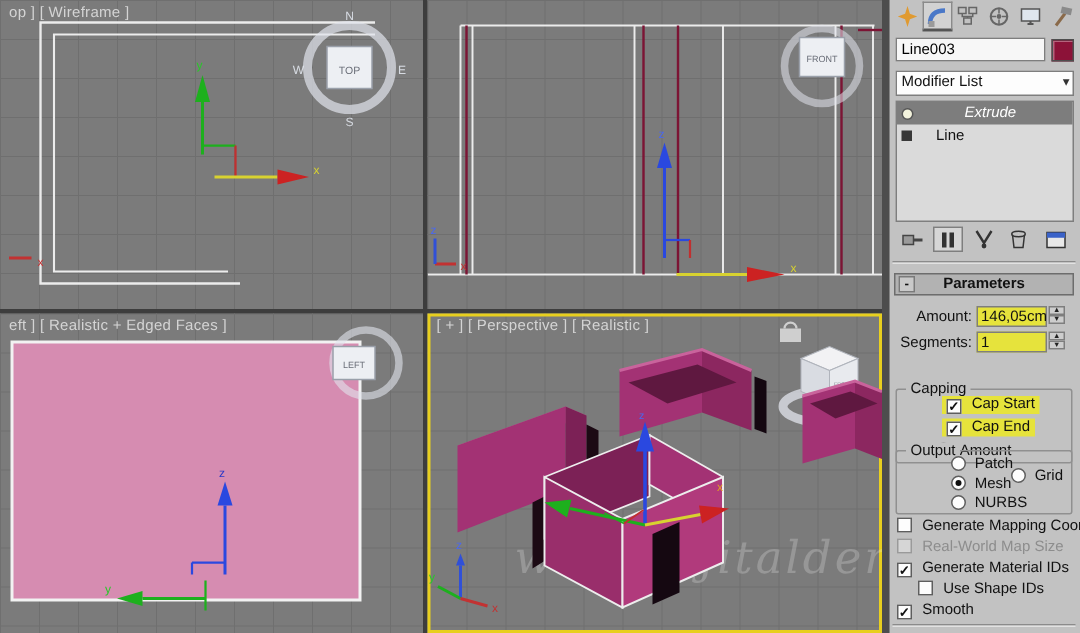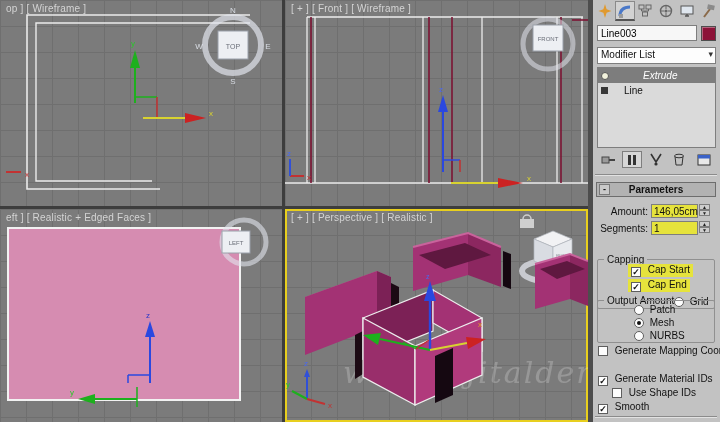--- a/index.html
+++ b/index.html
@@ -104,21 +104,20 @@
         <text x="233" y="49" font-size="7" fill="#6a6e78" text-anchor="middle">TOP</text>
         <text x="233" y="13" font-size="8" fill="rgba(232,236,244,0.85)" text-anchor="middle">N</text>
         <text x="199" y="49" font-size="8" fill="rgba(232,236,244,0.85)" text-anchor="middle">W</text>
         <text x="268" y="49" font-size="8" fill="rgba(232,236,244,0.85)" text-anchor="middle">E</text>
         <text x="233" y="84" font-size="8" fill="rgba(232,236,244,0.85)" text-anchor="middle">S</text>
       </g>
     </svg>
   </div>
 
   <div class="vp" id="vp-front" style="left:285px;top:0;width:303px;height:206px;">
-    <div class="vplabel">[ + ] [ Front ] [ Wireframe ]</div>
     <svg width="303" height="206">
       <g>
         <line x1="22" y1="17" x2="298" y2="17" stroke="#ececec" stroke-width="1.4"></line>
         <line x1="0" y1="183" x2="303" y2="183" stroke="#ececec" stroke-width="1.4"></line>
         <line x1="22" y1="17" x2="22" y2="183" stroke="#ececec" stroke-width="1.3"></line>
         <line x1="30" y1="17" x2="30" y2="183" stroke="#ececec" stroke-width="1.3"></line>
         <line x1="138" y1="17" x2="138" y2="183" stroke="#ececec" stroke-width="1.3"></line>
         <line x1="197" y1="17" x2="197" y2="183" stroke="#ececec" stroke-width="1.3"></line>
         <line x1="272" y1="17" x2="272" y2="183" stroke="#ececec" stroke-width="1.3"></line>
         <line x1="297" y1="17" x2="297" y2="183" stroke="#ececec" stroke-width="1.3"></line>
@@ -368,21 +367,21 @@
         <span class="lbl" style="margin-left:4px;">Cap Start</span>
       </div>
       <div style="position:absolute;left:30px;top:19px;background:#e6e33c;padding:0 3px;white-space:nowrap;">
         <span class="cb checked"></span>
         <span class="lbl" style="margin-left:4px;">Cap End</span>
       </div>
       <div style="position:absolute;left:26px;top:35px;white-space:nowrap;">
         <span class="rb on"></span>
         <span style="margin-left:3px;">Amount</span>
       </div>
-      <div style="position:absolute;left:76px;top:36px;white-space:nowrap;">
+      <div style="position:absolute;left:76px;top:52px;white-space:nowrap;">
         <span class="rb"></span>
         <span style="margin-left:3px;">Grid</span>
       </div>
     </div>
 
     <div class="group" style="top:300px;height:43px;">
       <span class="gtitle">Output</span>
       <div style="position:absolute;left:36px;top:3px;white-space:nowrap;">
         <span class="rb"></span>
         <span style="margin-left:3px;">Patch</span>
@@ -394,20 +393,24 @@
       <div style="position:absolute;left:36px;top:29px;white-space:nowrap;">
         <span class="rb"></span>
         <span style="margin-left:3px;">NURBS</span>
       </div>
     </div>
 
     <div class="chkrow" style="top:345px;">
       <span class="cb"></span>
       <span class="lbl">Generate Mapping Coords.</span>
     </div>
+    <div class="chkrow dis" style="top:359px;">
+      <span class="cb dis"></span>
+      <span class="lbl">Real-World Map Size</span>
+    </div>
     <div class="chkrow" style="top:373px;">
       <span class="cb checked"></span>
       <span class="lbl">Generate Material IDs</span>
     </div>
     <div class="chkrow" style="top:387px;left:19px;">
       <span class="cb"></span>
       <span class="lbl">Use Shape IDs</span>
     </div>
     <div class="chkrow" style="top:401px;">
       <span class="cb checked"></span>

